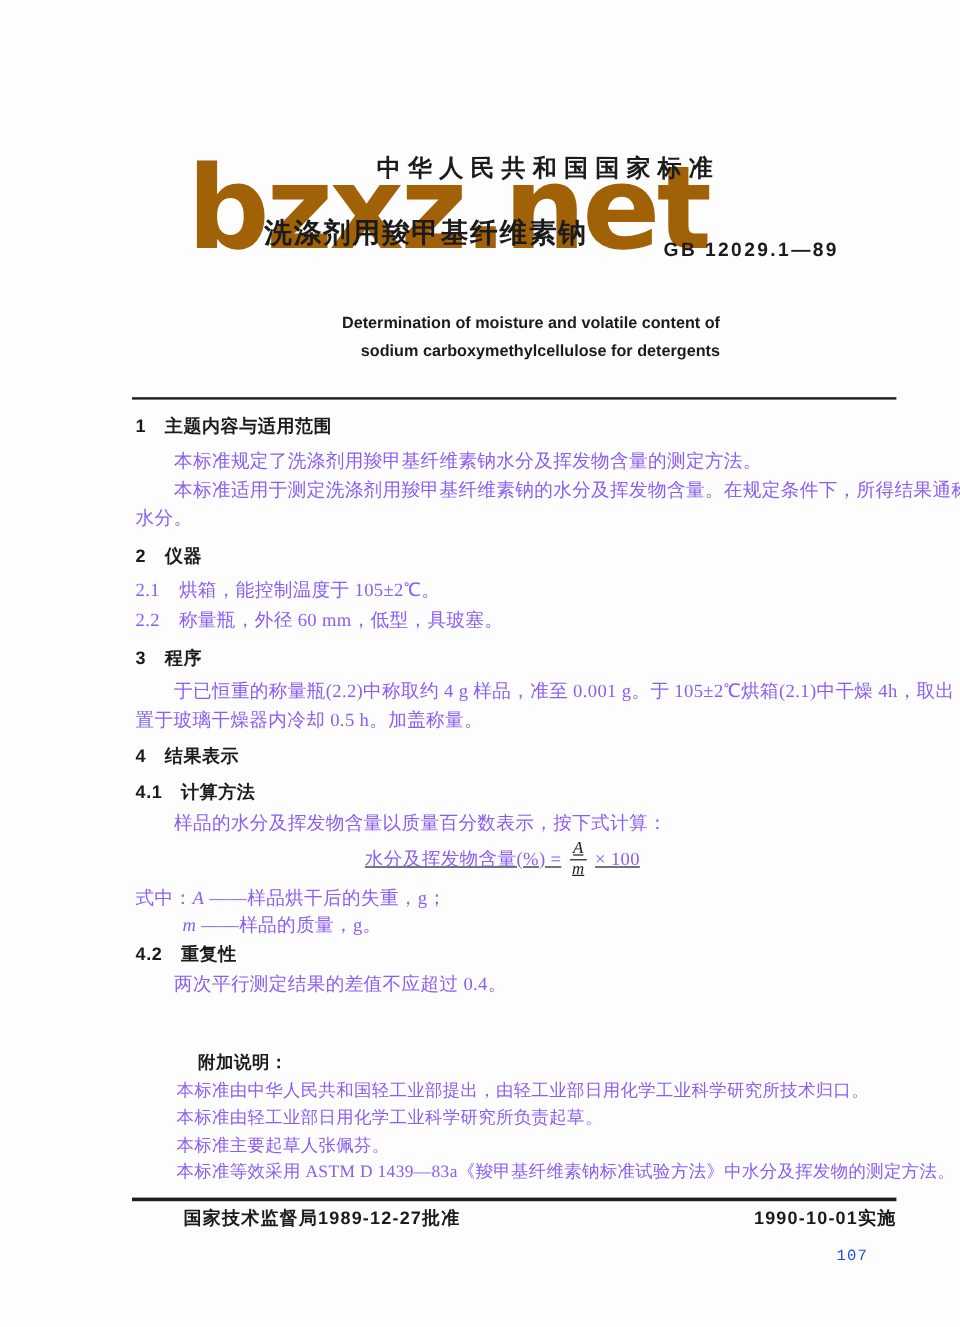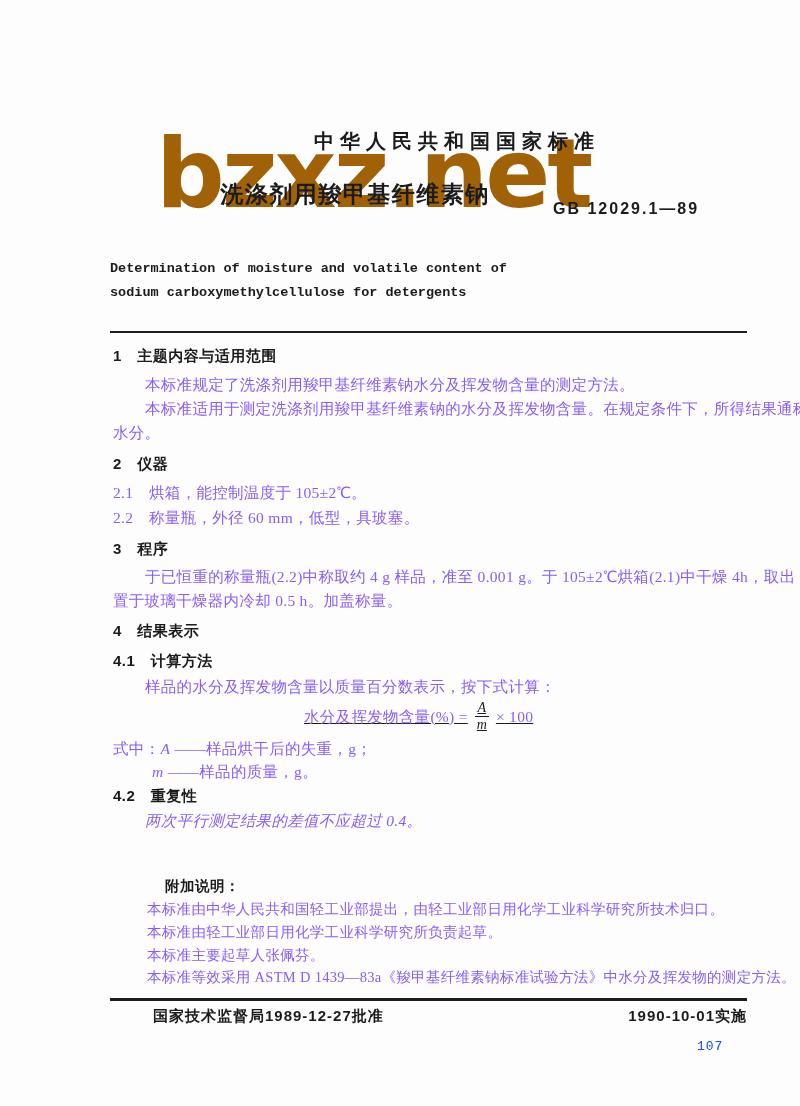--- a/index.html
+++ b/index.html
@@ -24,22 +24,22 @@
 
   
   .org-title{left:110px;top:130px;width:490px;text-align:right;
     font-weight:700;font-size:20px;letter-spacing:6px;z-index:1;}
   .main-title{left:110px;width:490px;text-align:center;
     font-weight:700;font-size:23px;letter-spacing:1.5px;z-index:1;}
   .t1{top:181px;}
   .t2{top:222px;}
   .std-code{left:553px;top:200px;font-weight:700;font-size:16px;
     letter-spacing:2px;z-index:1;font-family:"Liberation Sans",sans-serif;}
-  .en-title{left:110px;width:490px;text-align:left;
-    font-family:Liberation Mono, monospace;font-weight:700;font-size:13.5px;z-index:1;}
+  .en-title{left:110px;width:490px;text-align:right;
+    font-family:Liberation Sans, sans-serif;font-weight:700;font-size:13.5px;z-index:1;}
   .e1{top:261px;}
   .e2{top:285px;}
 
   
   .rule{position:absolute;left:110px;width:637px;background:#1d1d1d;}
   .rule-top{top:331px;height:2px;}
   .rule-bottom{top:998px;height:3px;}
 
   
   .sec-h{font-weight:700;font-size:15px;letter-spacing:0.5px;}
@@ -100,21 +100,21 @@
   </div>
 
   <div class="abs body-t" style="left:113px;top:740px;">
     <span>式中：</span><span class="sym">A</span> <span>——样品烘干后的失重，g；</span>
   </div>
   <div class="abs body-t" style="left:152px;top:763px;">
     <span class="sym">m</span> <span>——样品的质量，g。</span>
   </div>
 
   <div class="abs sec-h" style="left:113px;top:787px;">4.2　重复性</div>
-  <div class="abs body-t" style="left:145px;top:812px;font-style:italic;">两次平行测定结果的差值不应超过 0.4。</div>
+  <div class="abs body-t" style="left:145px;top:812px;">两次平行测定结果的差值不应超过 0.4。</div>
 
   <div class="abs sec-h" style="left:147px;top:878px;font-size:14.5px;padding-left:18px;">附加说明：</div>
   <div class="abs body-t" style="left:147px;top:901px;font-size:14.5px;">本标准由中华人民共和国轻工业部提出，由轻工业部日用化学工业科学研究所技术归口。</div>
   <div class="abs body-t" style="left:147px;top:924px;font-size:14.5px;">本标准由轻工业部日用化学工业科学研究所负责起草。</div>
   <div class="abs body-t" style="left:147px;top:947px;font-size:14.5px;">本标准主要起草人张佩芬。</div>
   <div class="abs body-t" style="left:147px;top:969px;font-size:14.5px;">本标准等效采用 ASTM D 1439—83a《羧甲基纤维素钠标准试验方法》中水分及挥发物的测定方法。</div>
 
   <div class="rule rule-bottom"></div>
   <div class="abs footer-t" style="left:113px;top:1007px;">国家技术监督局1989-12-27批准</div>
   <div class="abs footer-t" style="right:53px;top:1007px;">1990-10-01实施</div>

